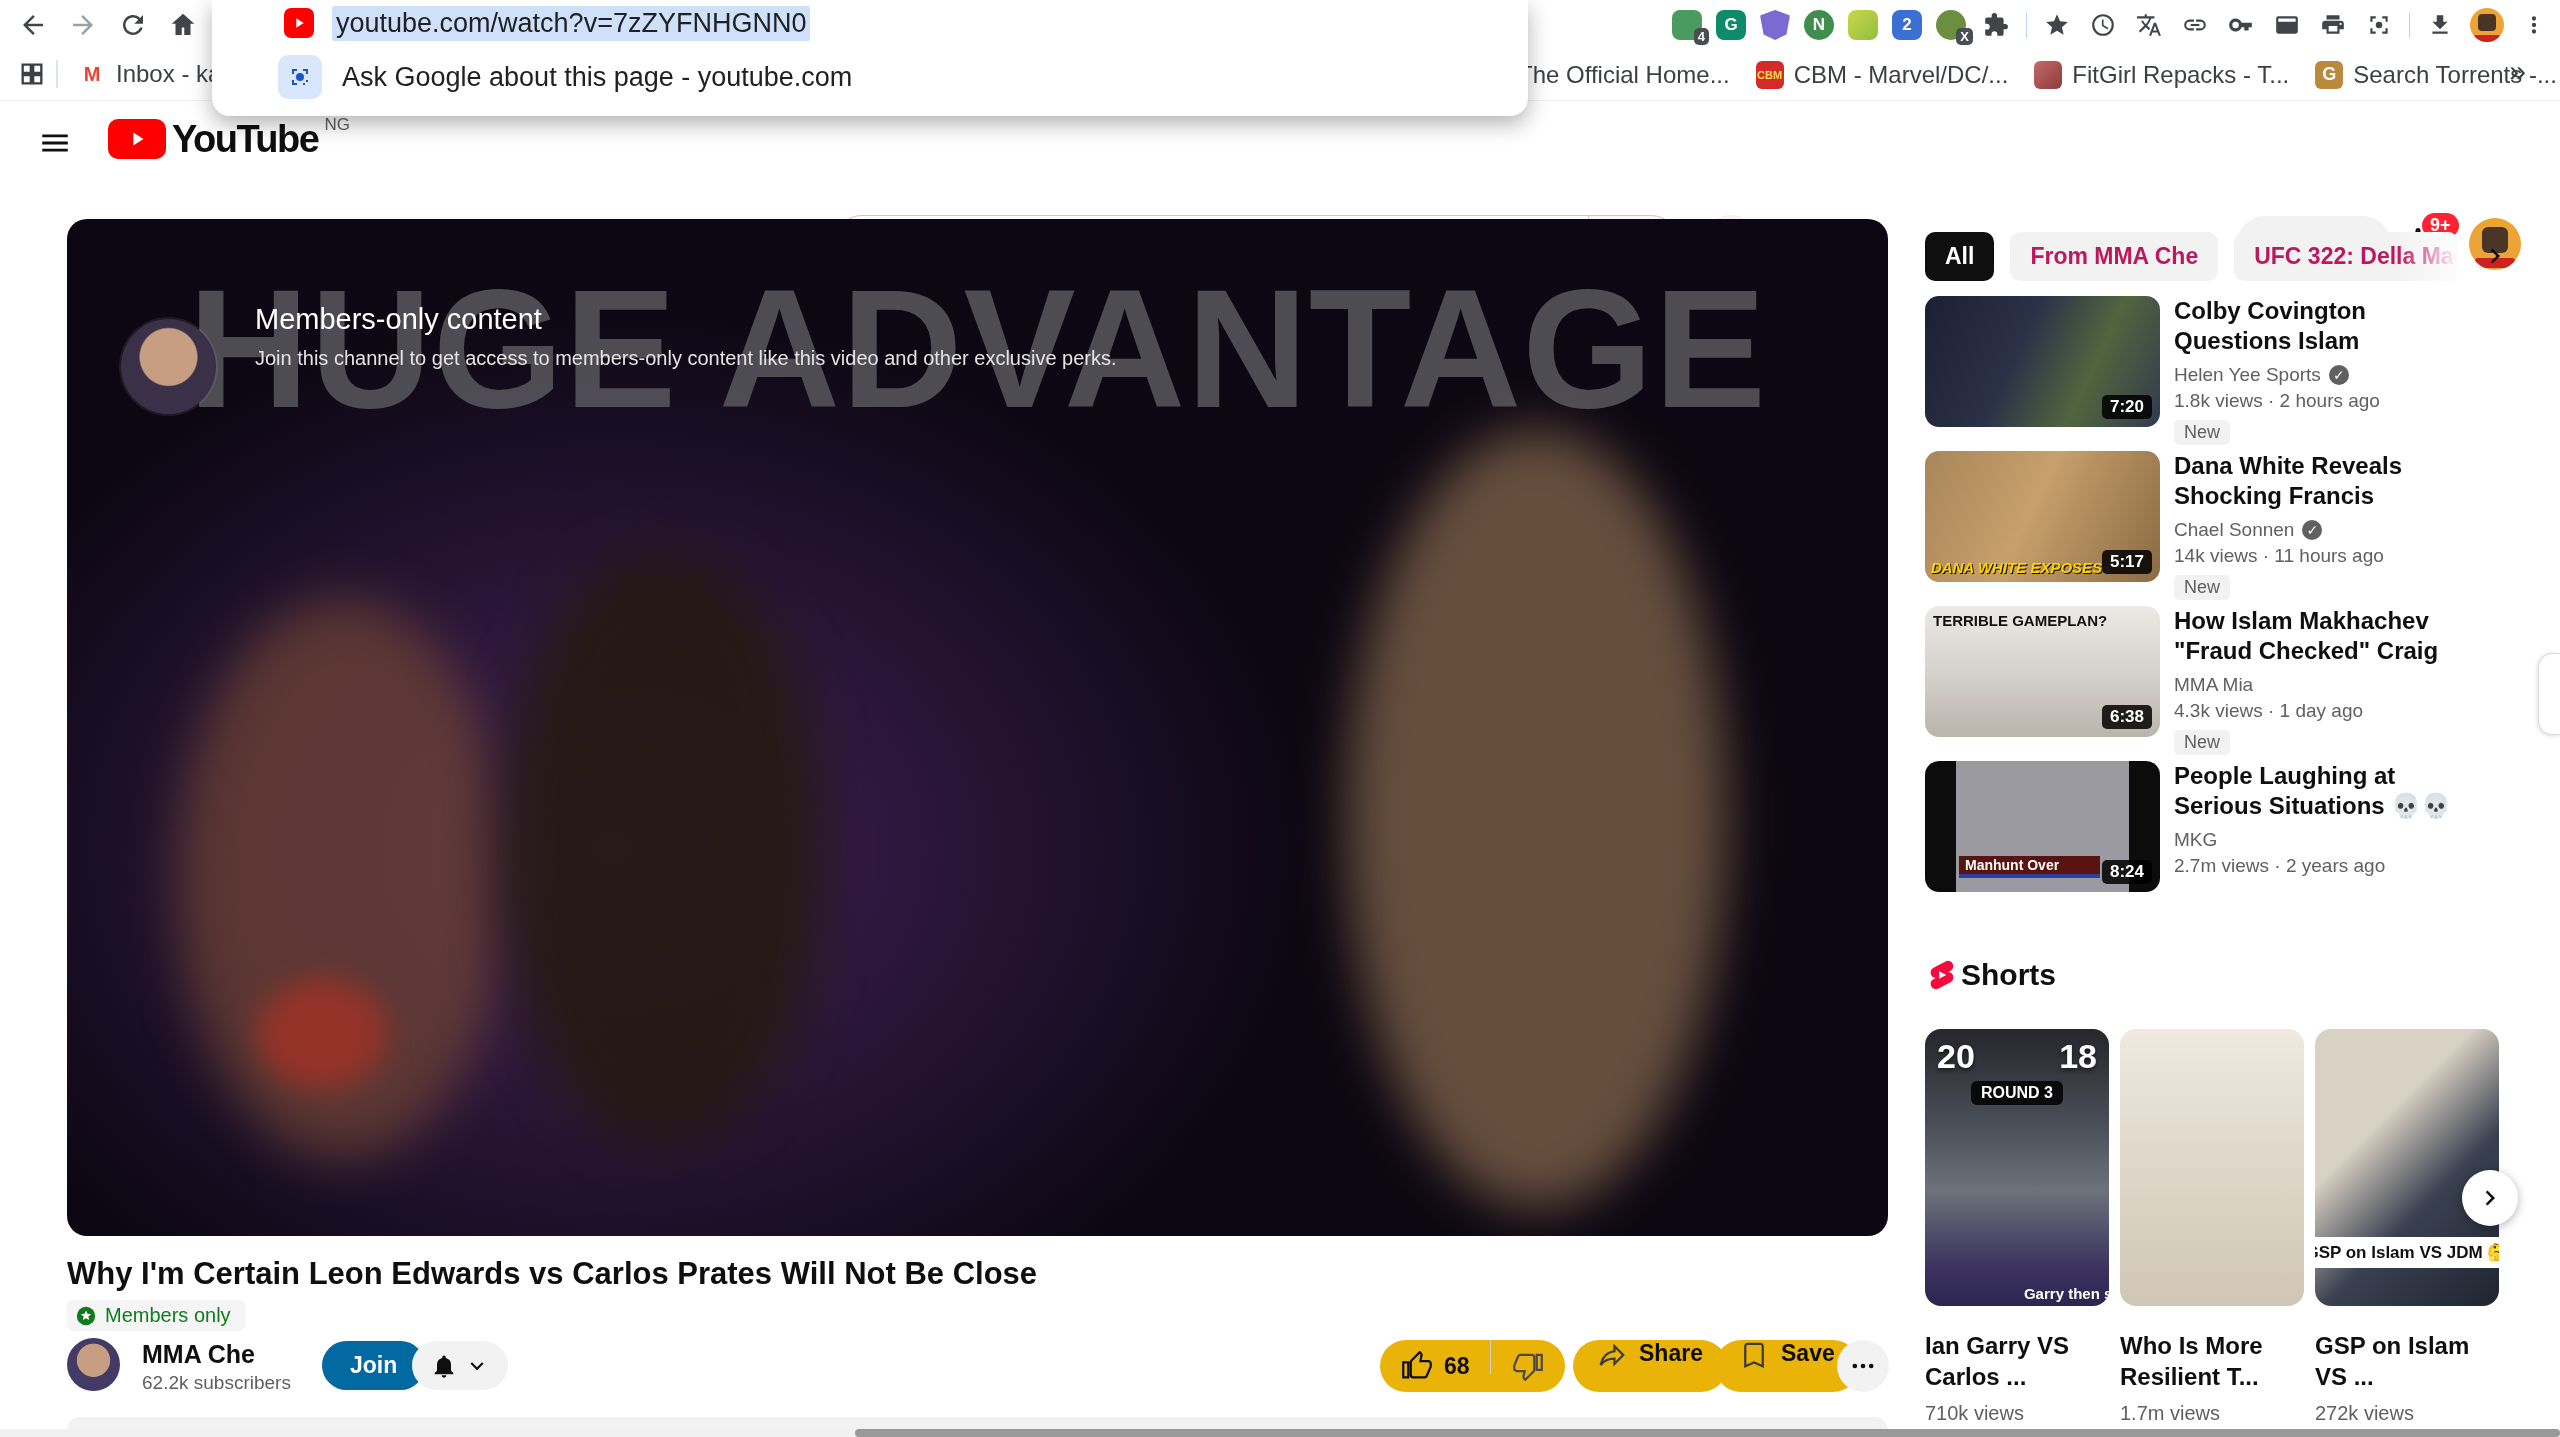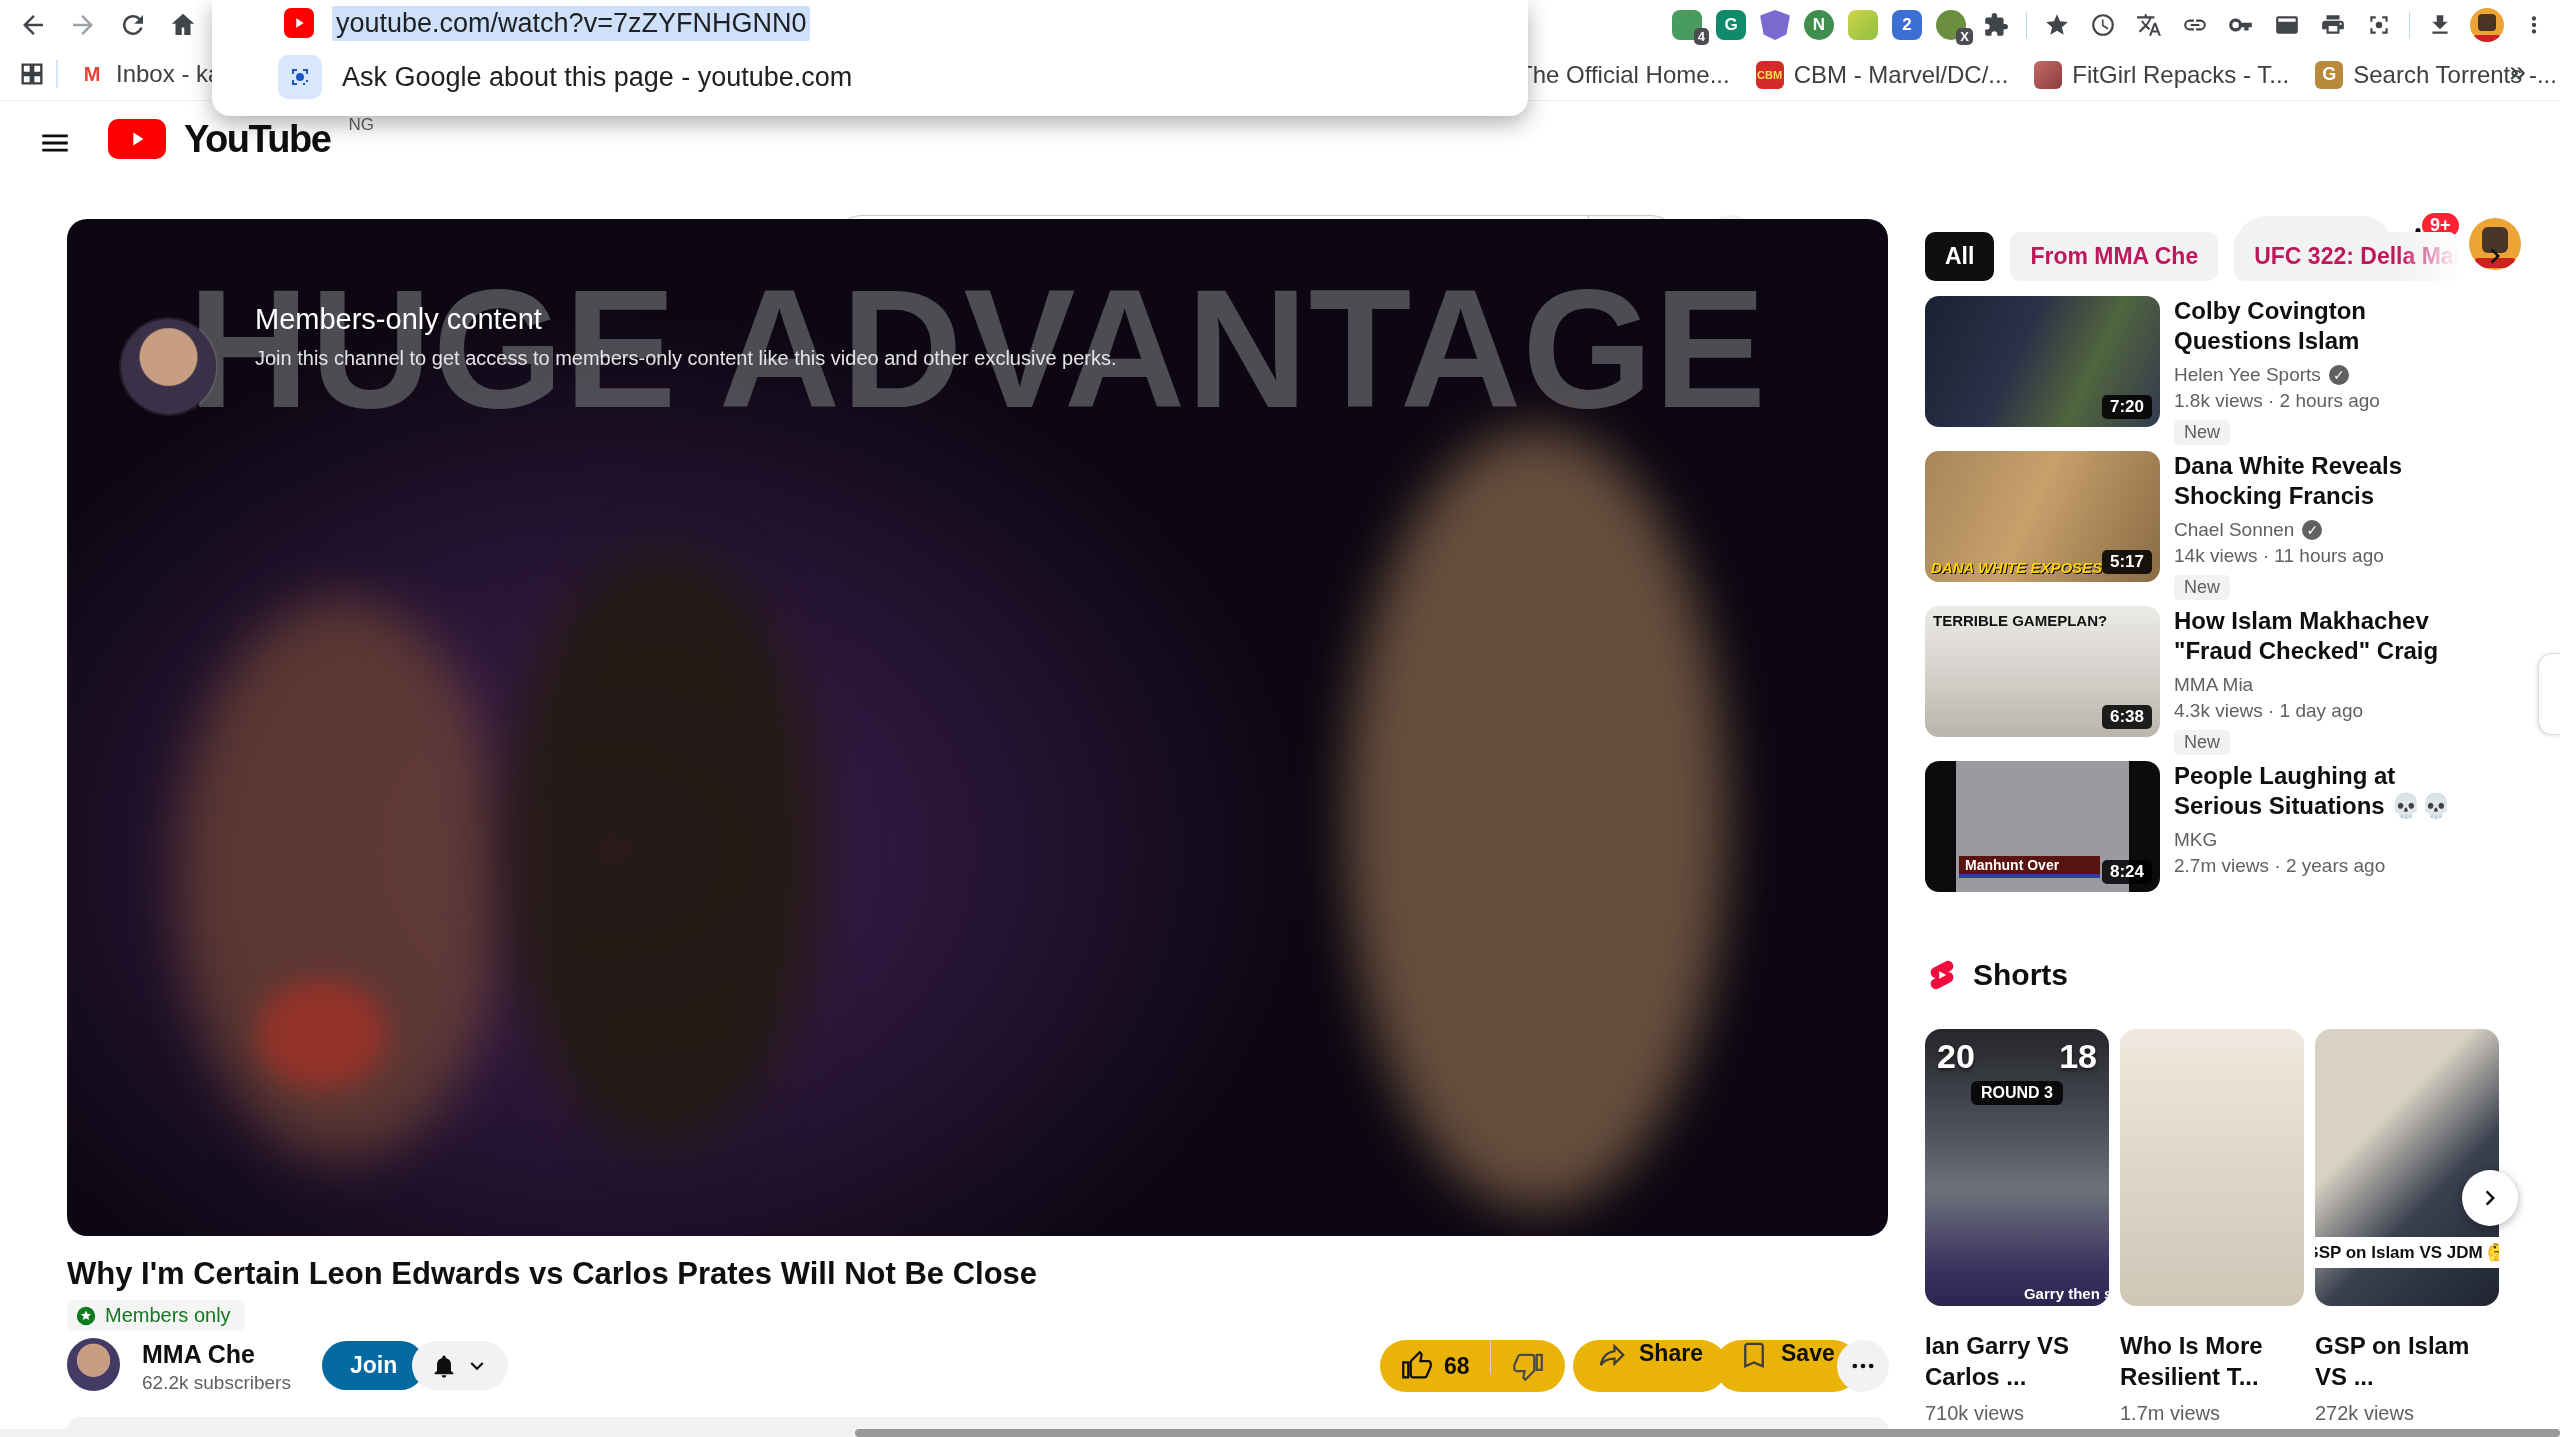--- a/index.html
+++ b/index.html
@@ -48,21 +48,21 @@
   .omni-url { font-size:27px; color:#202124; background:#cfe0fb; padding:2px 4px; border-radius:2px; }
   .omni-row2 { display:flex; align-items:center; height:58px; padding-left:30px; gap:20px; margin-top:2px; }
   .lens-chip { width:44px; height:44px; border-radius:10px; background:#d9e7fd; display:flex; align-items:center; justify-content:center; }
   .lens-chip svg { width:24px; height:24px; fill:#1a56c4; }
   .omni-sug { font-size:27px; color:#202124; }
 
   
   .masthead { position:absolute; left:0; top:101px; width:2560px; height:84px; background:#fff; }
   .burger { position:absolute; left:38px; top:22px; width:40px; height:40px; border:none; background:transparent; }
   .burger svg { width:34px; height:34px; fill:#0f0f0f; }
-  .ytlogo { position:absolute; left:108px; top:18px; display:flex; align-items:flex-start; gap:18px; }
+  .ytlogo { position:absolute; left:108px; top:18px; display:flex; align-items:flex-start; gap:6px; }
   .ytmark { width:58px; height:40px; background:#f00; border-radius:10px; display:flex; align-items:center; justify-content:center; }
   .ytmark svg { width:22px; height:22px; fill:#fff; }
   .ytword { font-size:38px; font-weight:bold; letter-spacing:-1.5px; line-height:40px; }
   .cc { font-size:17px; color:#606060; margin-top:-4px; }
   .searchwrap { position:absolute; left:833px; top:114px; width:847px; height:58px; display:flex; }
   .searchbox { flex:1; border:1px solid #c9c9c9; border-right:none; border-radius:29px 0 0 29px; display:flex; align-items:center; padding-left:28px; }
   .searchbox input { border:none; outline:none; font-size:24px; width:100%; font-family:"Liberation Sans",sans-serif; color:#0f0f0f; background:transparent; }
   .searchbtn { width:92px; border:1px solid #c9c9c9; background:#f8f8f8; border-radius:0 29px 29px 0;
     display:flex; align-items:center; justify-content:center; }
   .searchbtn svg { width:30px; height:30px; fill:#0f0f0f; }
@@ -157,21 +157,21 @@
   .verif { display:inline-flex; width:20px; height:20px; margin-left:8px; border-radius:50%; background:#606060;
     color:#fff; font-size:14px; align-items:center; justify-content:center; }
   .verif::before { content:"✓"; }
   .vviews { font-size:19px; color:#606060; margin-top:4px; }
   .vnew { display:inline-block; margin-top:8px; background:#f2f2f2; color:#606060; font-size:18px; padding:2px 10px; border-radius:5px; }
   .vnew:empty { display:none; }
   .kebabbtn { position:absolute; right:0; top:2px; width:24px; height:44px; border:none; background:transparent; }
   .kdots { width:5px; height:5px; border-radius:50%; background:#0f0f0f; margin:0 auto;
     box-shadow:0 9px 0 #0f0f0f, 0 18px 0 #0f0f0f; }
 
-  .shorts-head { position:absolute; left:1925px; top:956px; display:flex; align-items:center; gap:14px; }
+  .shorts-head { position:absolute; left:1925px; top:956px; display:flex; align-items:center; gap:2px; }
   .shorts-head svg { width:34px; height:38px; }
   .shorts-title { font-size:30px; font-weight:800; }
   .shorts-row { position:absolute; left:1925px; top:1029px; display:flex; gap:11px; }
   .scard { width:184px; height:277px; border-radius:16px; position:relative; overflow:hidden; flex:none; border:none; }
   .sc1 { background:linear-gradient(180deg,#26262b 0%,#4b4f58 35%,#6d727a 58%,#3c3360 86%,#2b2550 100%); }
   .sc2 { background:linear-gradient(180deg,#efe9df 0%,#ded6c8 50%,#cfc6b6 100%); }
   .sc3 { background:linear-gradient(135deg,#d9d2c4 0 34%,#39404f 62%,#1f2430 100%); }
   .score { position:absolute; top:8px; font-size:34px; font-weight:800; color:#fff; text-shadow:0 2px 4px rgba(0,0,0,.6); }
   .score.l { left:12px; } .score.r { right:12px; }
   .roundpill { position:absolute; top:52px; left:50%; transform:translateX(-50%); background:rgba(0,0,0,.85);

